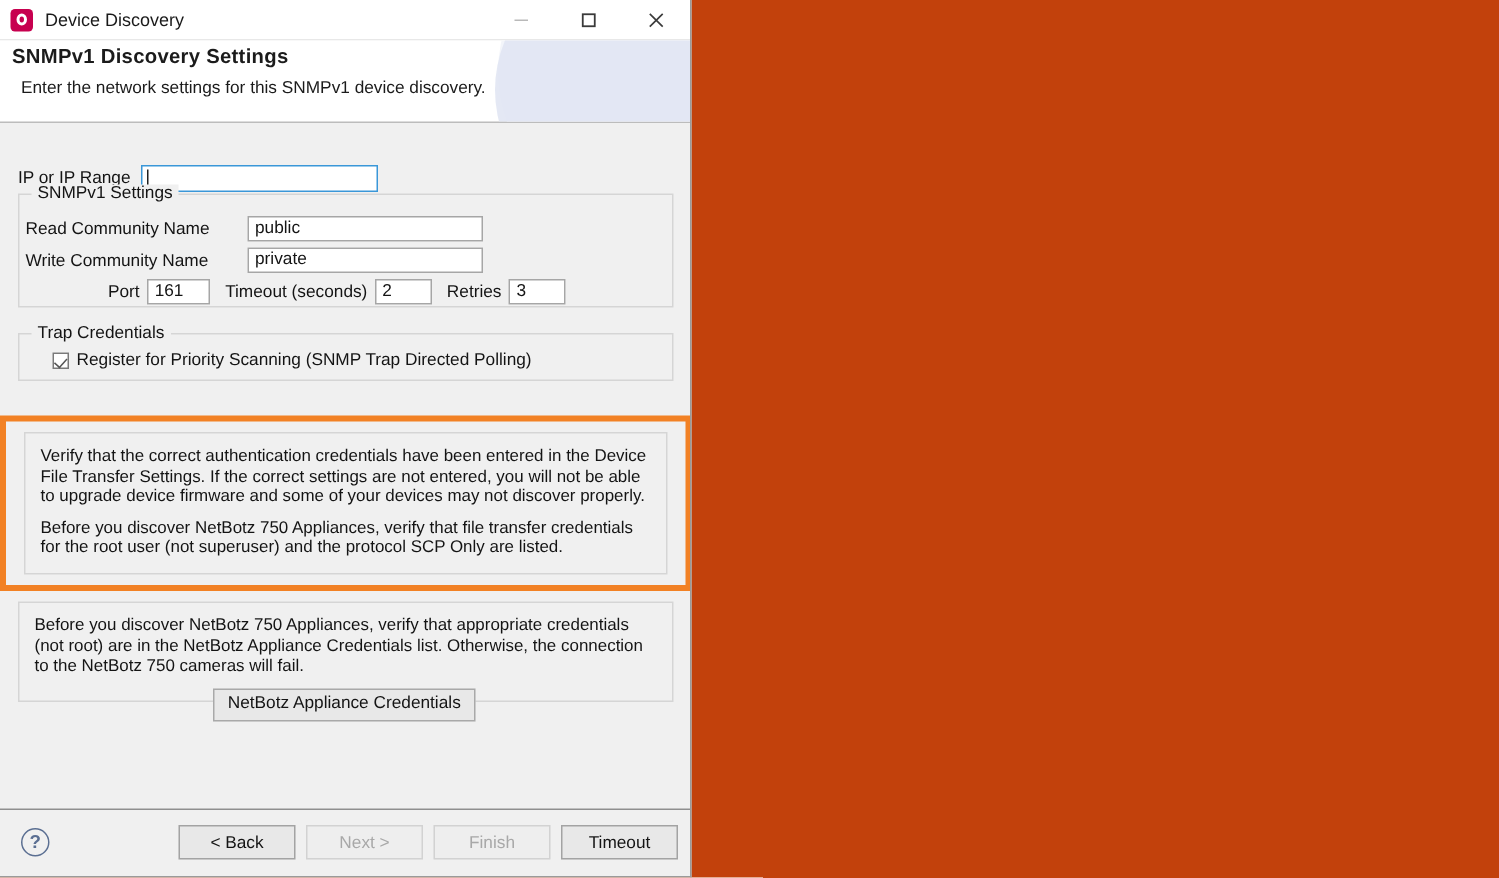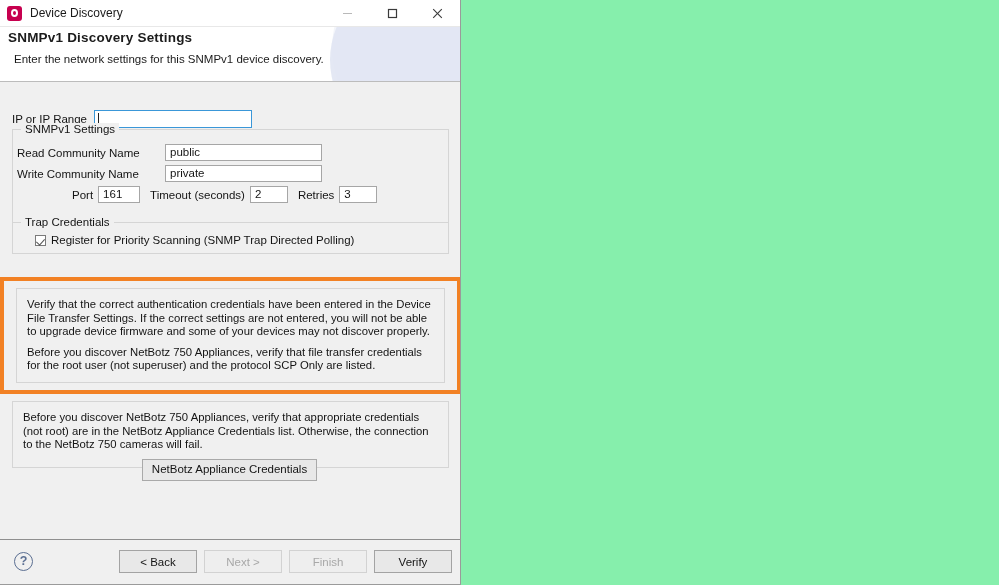--- a/index.html
+++ b/index.html
@@ -9,21 +9,21 @@
     width: 999px;
     height: 585px;
     overflow: hidden;
     font-family: "Liberation Sans", sans-serif;
   }
 
   #root {
     position: relative;
     width: 999px;
     height: 585px;
-    background: #86efac;
+    background: #c2410c;
   }
 
   
   .dialog {
     position: absolute;
     left: 0;
     top: 0;
     width: 461px;
     height: 585px;
     background: #f0f0f0;
@@ -185,21 +185,21 @@
     position: absolute;
     top: -7px;
     left: 8px;
     background: #f0f0f0;
     padding: 0 4px;
     font-size: 11.5px;
     color: #141414;
     white-space: nowrap;
   }
 
-  #snmp-group { left: 12px; top: 47px; width: 437px; height: 94px; }
+  #snmp-group { left: 12px; top: 47px; width: 437px; height: 76px; }
   #trap-group { left: 12px; top: 140px; width: 437px; height: 32px; }
 
   .fieldrow {
     position: absolute;
     display: flex;
     align-items: center;
   }
   .tfield {
     background: #ffffff;
     border: 1px solid #a6a6a6;
@@ -447,18 +447,18 @@
       </div>
 
     </div>
 
     <div class="btnbar">
       <div class="help-icon">?</div>
       <div class="nav-buttons">
         <button class="nbtn">&lt; Back</button>
         <button class="nbtn disabled">Next &gt;</button>
         <button class="nbtn disabled">Finish</button>
-        <button class="nbtn">Verify</button>
+        <button class="nbtn">Timeout</button>
       </div>
     </div>
 
   </div>
 </div>
 
 </body></html>

